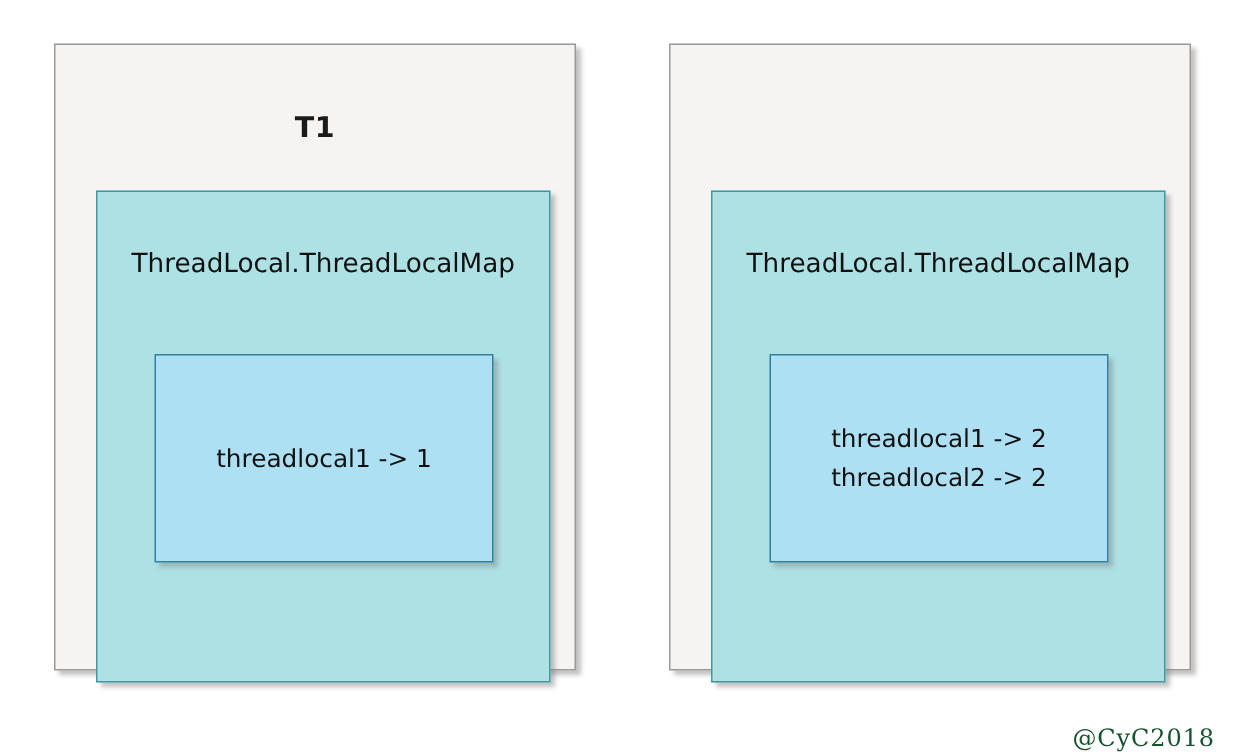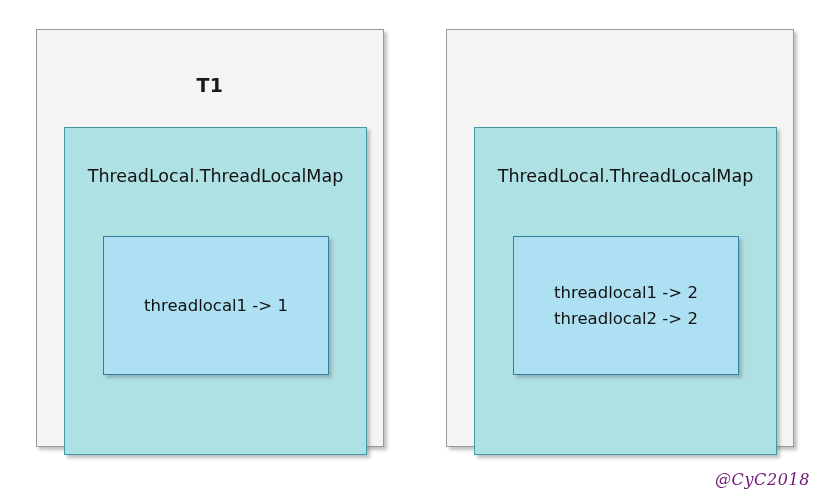--- a/index.html
+++ b/index.html
@@ -93,25 +93,24 @@
     font-size: 16.5px;
     color: #111111;
     line-height: 1.55;
     white-space: nowrap;
   }
 
   
   .watermark {
     position: absolute;
     right: 22px;
-    bottom: 12px;
+    bottom: 0;
     font-family: "DejaVu Serif", serif;
-    font-style: italic;
     font-size: 16px;
-    color: #701a75;
+    color: #14532d;
     letter-spacing: 0.6px;
     user-select: none;
   }
 </style>
 </head>
 <body>
 
 <div id="diagram">
 
   <div class="thread-panel left">

